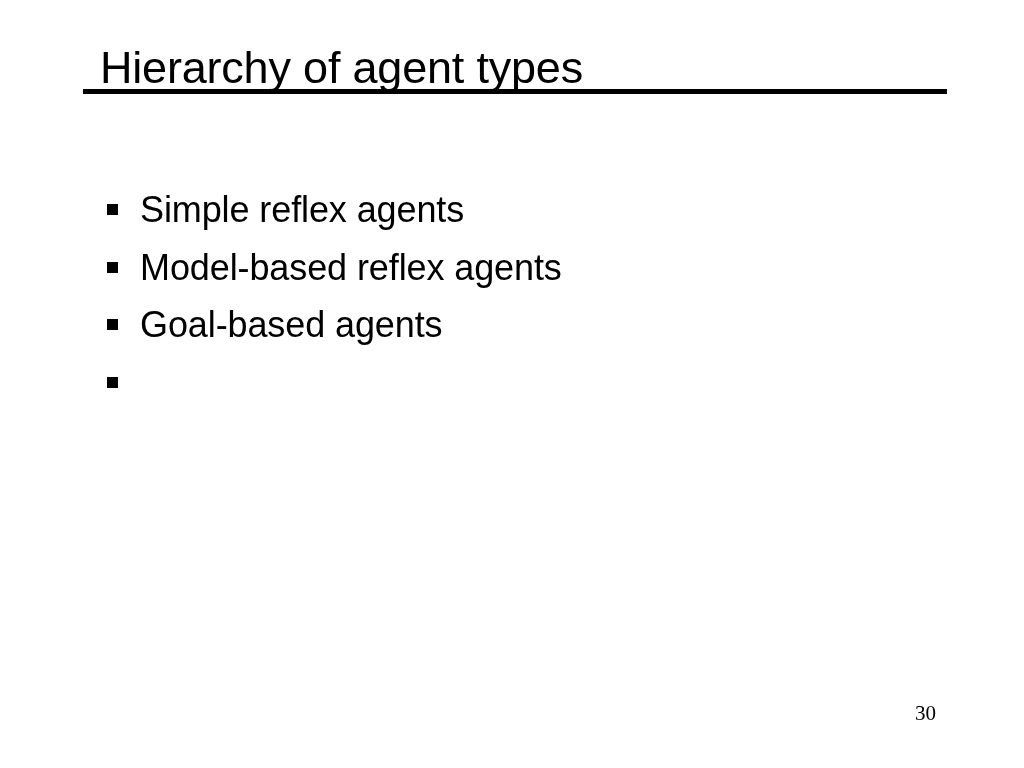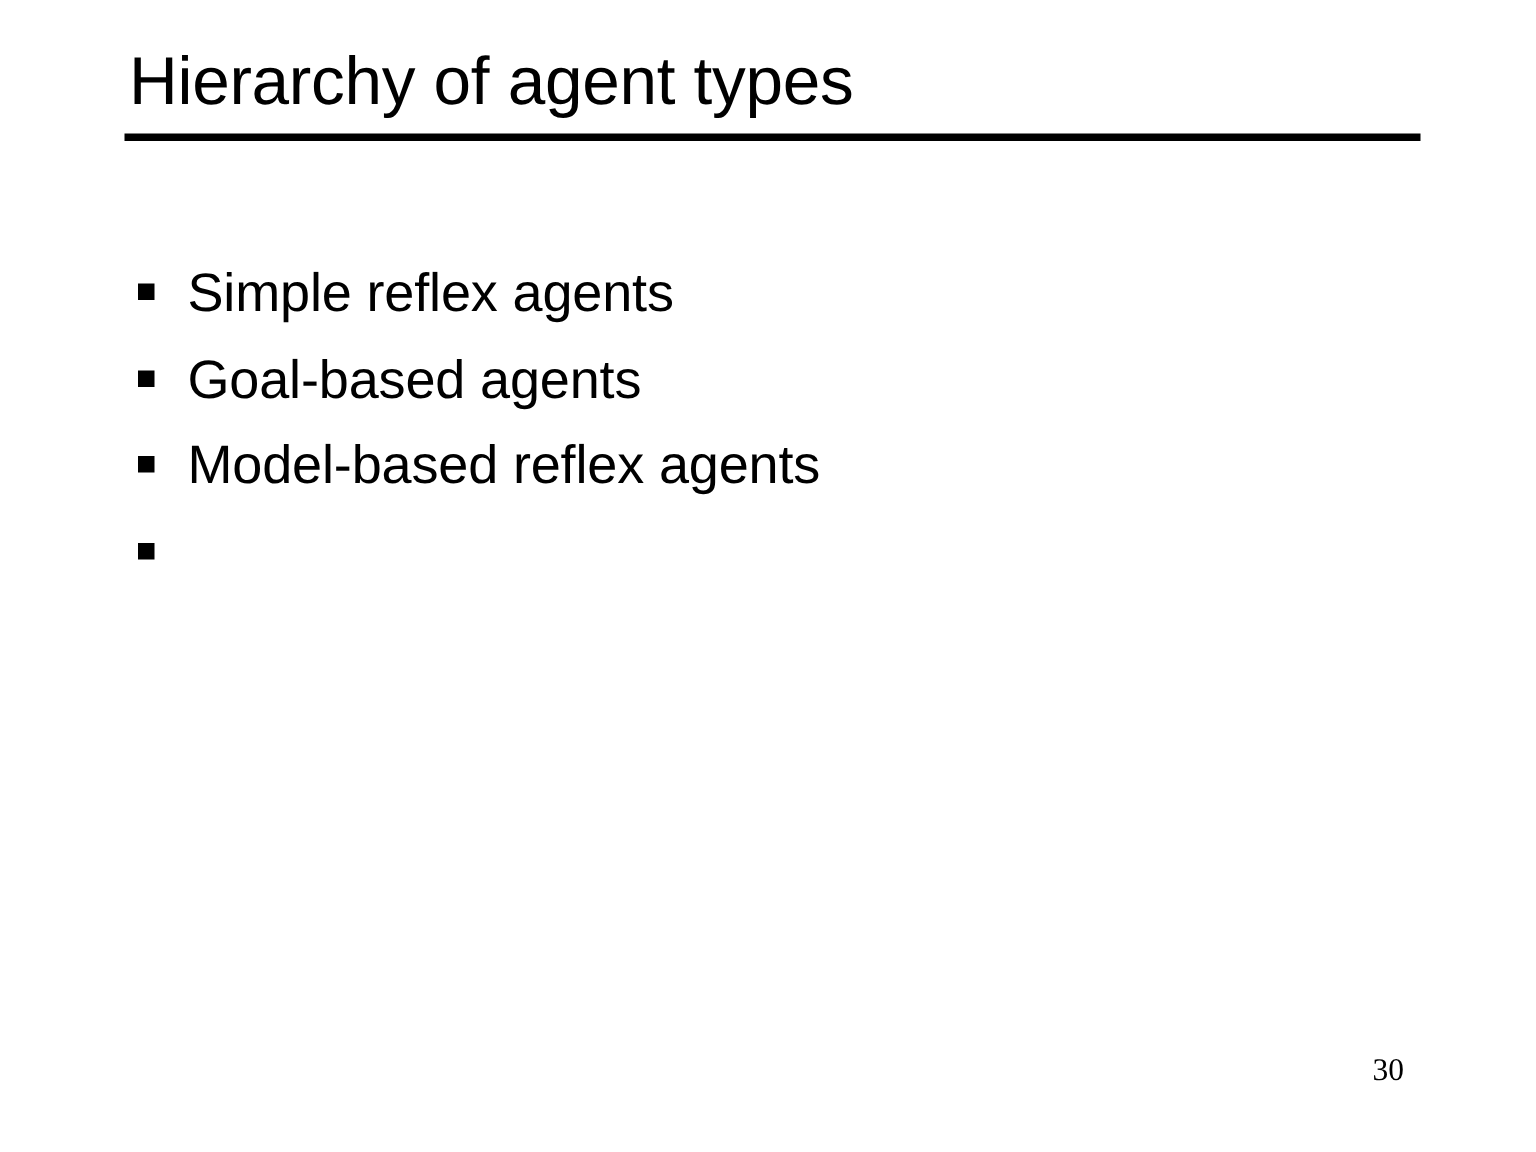--- a/index.html
+++ b/index.html
@@ -26,21 +26,21 @@
     left: 83px;
     top: 28px;
     width: 864px;
     height: 66px;
   }
 
   .slide-title {
     position: absolute;
     left: 3px;
     top: 0px;
-    margin: 0;
+    margin: 14px;
     padding: 0;
     font-family: "Liberation Sans", sans-serif;
     font-size: 45px;
     font-weight: 400;
     line-height: 52px;
     letter-spacing: -0.2px;
     color: #000000;
     white-space: nowrap;
   }
 
@@ -52,21 +52,21 @@
     height: 5px;
     background: #000000;
   }
 
   
   .bullet-list {
     position: absolute;
     left: 92px;
     top: 166px;
     width: 790px;
-    margin: 0;
+    margin: 15px;
     padding: 0;
     list-style: none;
   }
 
   .bullet-item {
     position: relative;
     display: block;
     padding-left: 33px;
     height: 57.5px;
     line-height: 57.5px;
@@ -118,26 +118,26 @@
 
   <ul class="bullet-list">
 
     <li class="bullet-item">
       <span class="bullet-marker"></span>
       <span class="bullet-text">Simple reflex agents</span>
     </li>
 
     <li class="bullet-item">
       <span class="bullet-marker"></span>
-      <span class="bullet-text">Goal-based agents</span>
+      <span class="bullet-text">Model-based reflex agents</span>
     </li>
 
     <li class="bullet-item">
       <span class="bullet-marker"></span>
-      <span class="bullet-text">Model-based reflex agents</span>
+      <span class="bullet-text">Goal-based agents</span>
     </li>
 
     <li class="bullet-item">
       <span class="bullet-marker"></span>
     </li>
 
   </ul>
 
   <div class="page-number">30</div>
 

